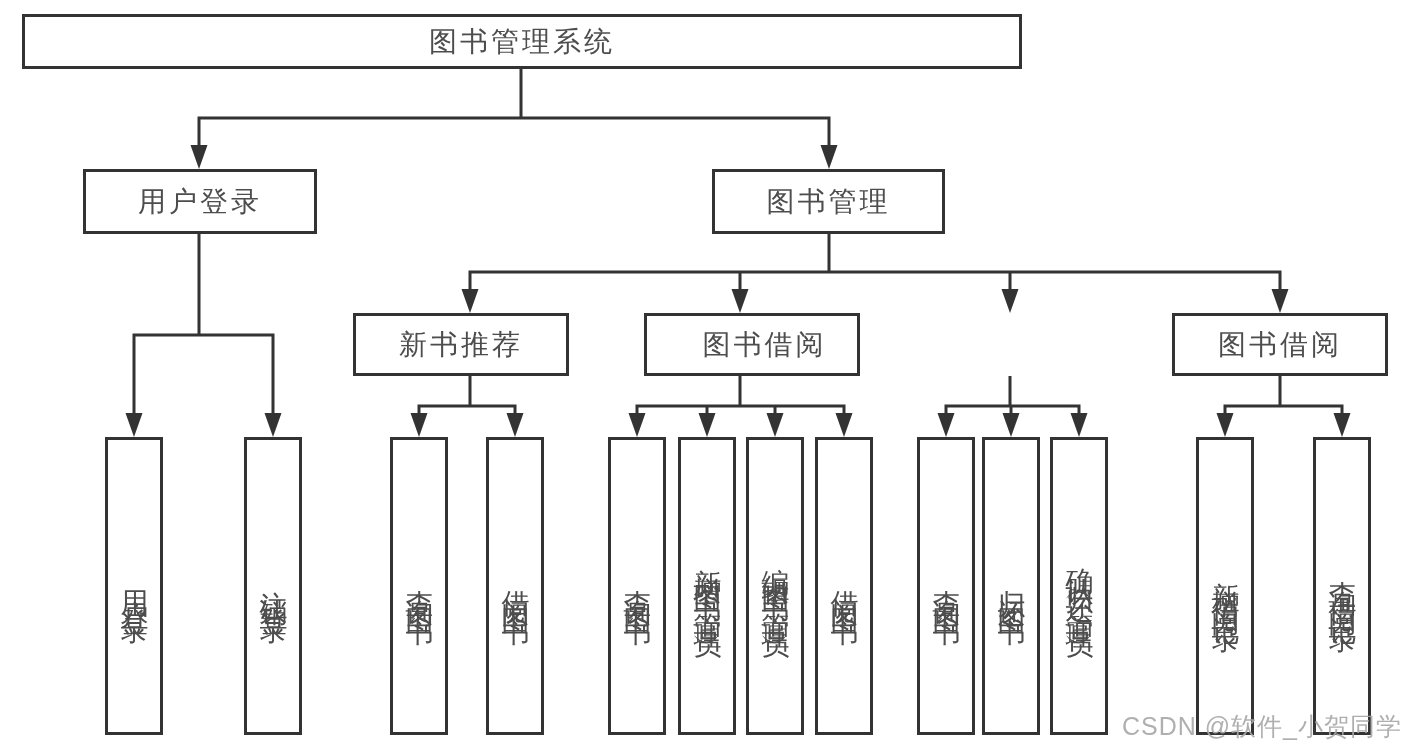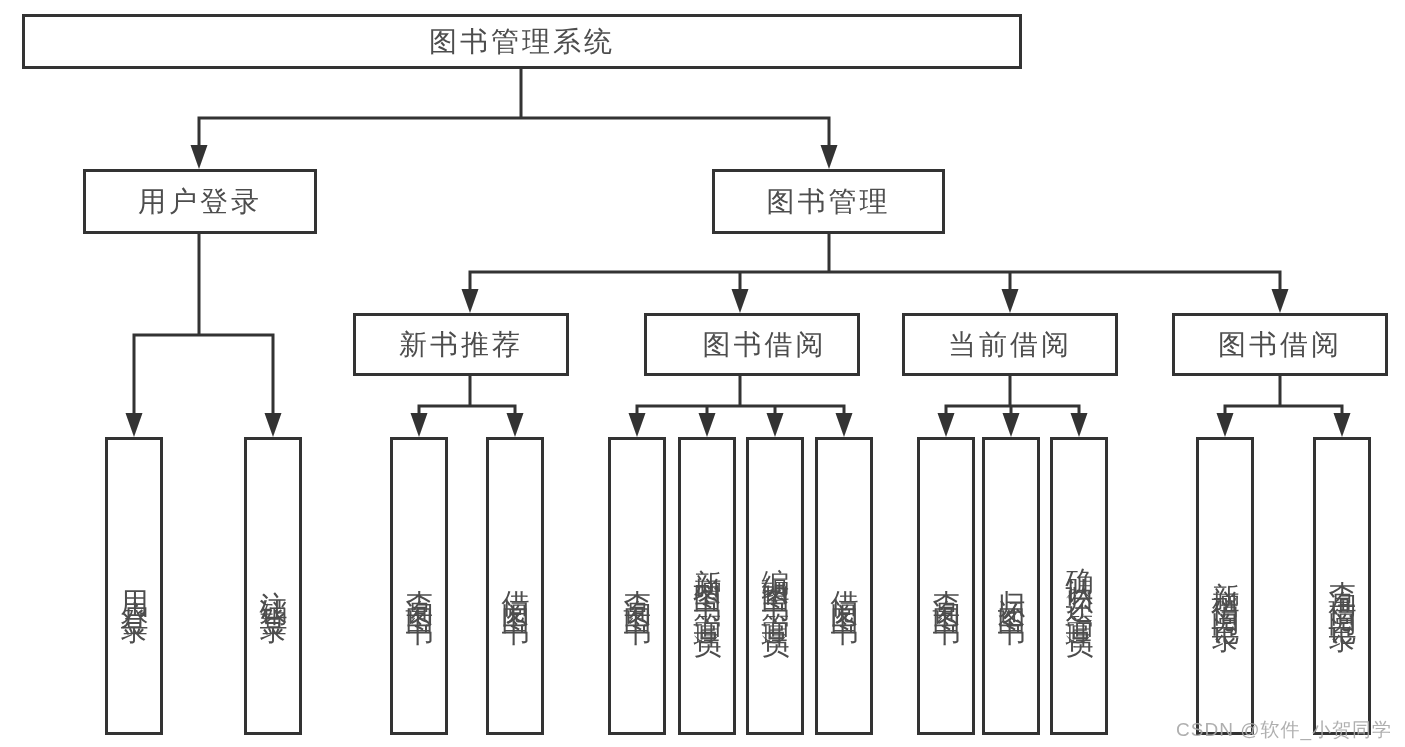--- a/index.html
+++ b/index.html
@@ -37,23 +37,23 @@
   .leaf { top: 437px; height: 298px; width: 58px; }
   .leaf .vlbl {
     writing-mode: vertical-rl;
     text-orientation: mixed;
     letter-spacing: 9px;
     line-height: 1;
     white-space: nowrap;
   }
   .watermark {
     position: absolute;
-    right: 13px;
+    right: 3px;
     bottom: 4px;
-    font-size: 19px;
+    font-size: 25px;
     color: rgba(168,168,168,0.92);
     letter-spacing: 1px;
     z-index: 5;
     white-space: nowrap;
   }
 </style>
 </head>
 <body>
 
 <div class="canvas">
@@ -104,23 +104,20 @@
   <div class="box lvl2" style="left:712px;width:233px;">
     <span>图书管理</span>
   </div>
 
   <div class="box lvl3" style="left:353px;">
     <span>新书推荐</span>
   </div>
   <div class="box lvl3" style="left:644px;padding-left:25px;">
     <span>图书借阅</span>
   </div>
-  <div class="box lvl3" style="left:902px;">
-    <span>当前借阅</span>
-  </div>
   <div class="box lvl3" style="left:1172px;">
     <span>图书借阅</span>
   </div>
 
   <div class="box leaf" style="left:105px;">
     <span class="vlbl">用户登录</span>
   </div>
   <div class="box leaf" style="left:244px;">
     <span class="vlbl">注销登录</span>
   </div>

